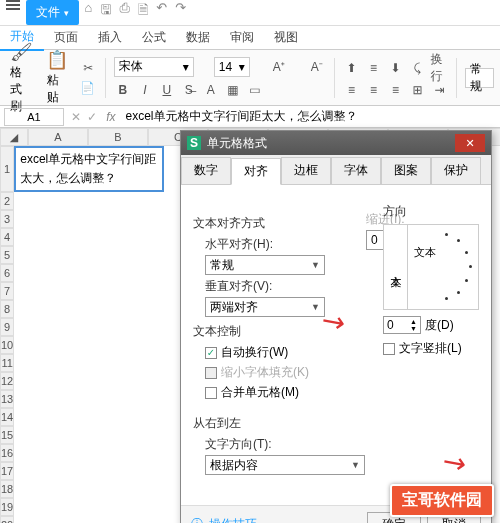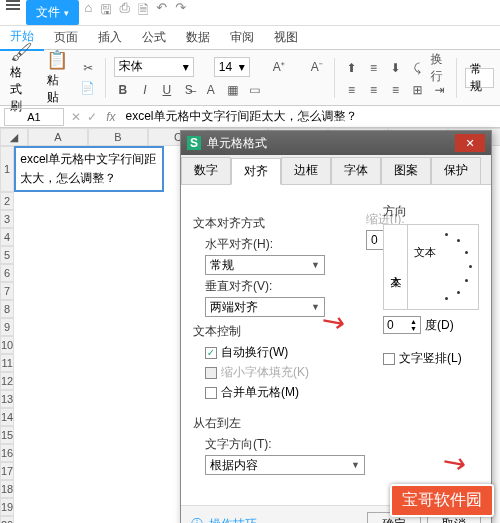--- a/index.html
+++ b/index.html
@@ -76,21 +76,21 @@
 .deg-row { display: flex; align-items: center; gap: 4px; margin-top: 6px; font-size: 12px; }
 .deg-spin { border: 1px solid #999; width: 38px; height: 18px; display: flex; align-items: center; justify-content: space-between; padding: 0 3px; background: #fff; }
 .arrow-red { position: absolute; color: #d33; font-size: 28px; transform: rotate(-35deg); }
 .arrow1 { left: 140px; top: 120px; }
 .arrow2 { right: 26px; bottom: 26px; }
 .dlg-footer { border-top: 1px solid #ddd; padding: 6px 10px; display: flex; align-items: center; gap: 6px; font-size: 12px; color: #1e9fff; }
 .dlg-footer .sp { flex: 1; }
 .dlg-btn { border: 1px solid #aaa; background: #f4f4f4; padding: 3px 14px; font-size: 12px; }
 
 
-.watermark { position: absolute; right: 6px; bottom: 6px; background: #e53; color: #fff; font-weight: normal; padding: 4px 10px; font-size: 16px; border-radius: 3px; border: 2px solid #fff; box-shadow: 0 0 4px rgba(0,0,0,0.4); }
+.watermark { position: absolute; right: 6px; bottom: 6px; background: #e53; color: #fff; font-weight: bold; padding: 4px 10px; font-size: 16px; border-radius: 3px; border: 2px solid #fff; box-shadow: 0 0 4px rgba(0,0,0,0.4); }
 </style>
 </head>
 <body>
 
 <div class="menubar">
   <div class="hamburger">
       <span></span>
       <span></span>
       <span></span>
     </div>
@@ -318,21 +318,21 @@
       <div class="deg-row">
         <div class="deg-spin">
           <span>0</span>
           <span class="arrs" style="display:flex;flex-direction:column;font-size:7px;line-height:7px">
               <span>▲</span>
               <span>▼</span>
             </span>
         </div>
         <span>度(D)</span>
       </div>
-      <div class="chk-row" style="margin-left:0;margin-top:16px">
+      <div class="chk-row" style="margin-left:0;margin-top:6px">
         <span class="chk"></span>
         <span>文字竖排(L)</span>
       </div>
     </div>
 
     <div class="arrow-red arrow1">↘</div>
     <div class="arrow-red arrow2">↘</div>
   </div>
   <div class="dlg-footer">
     <span>ⓘ</span>

